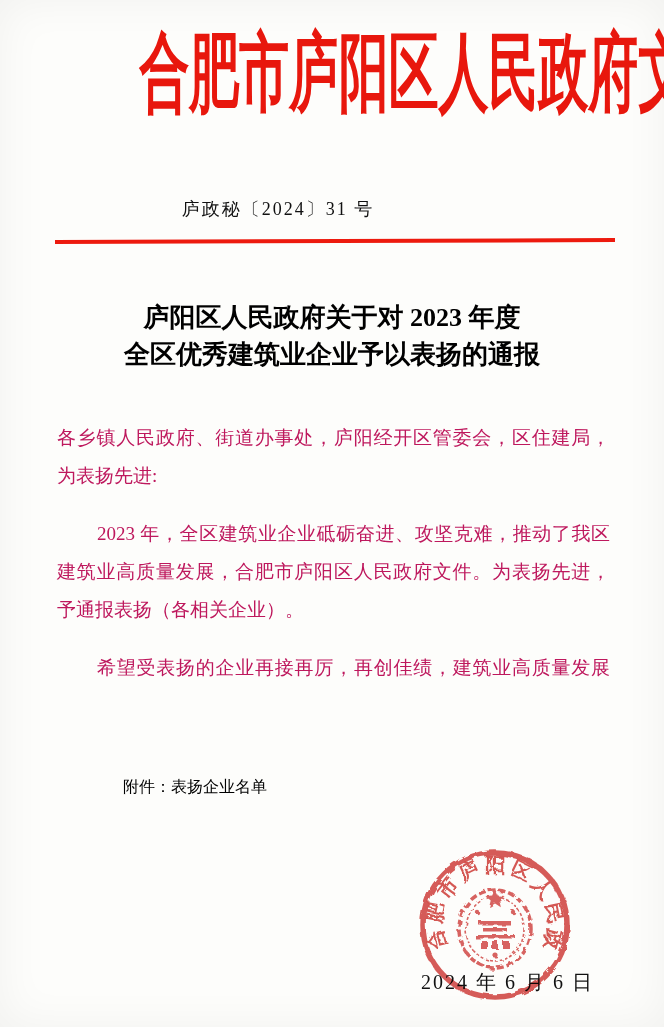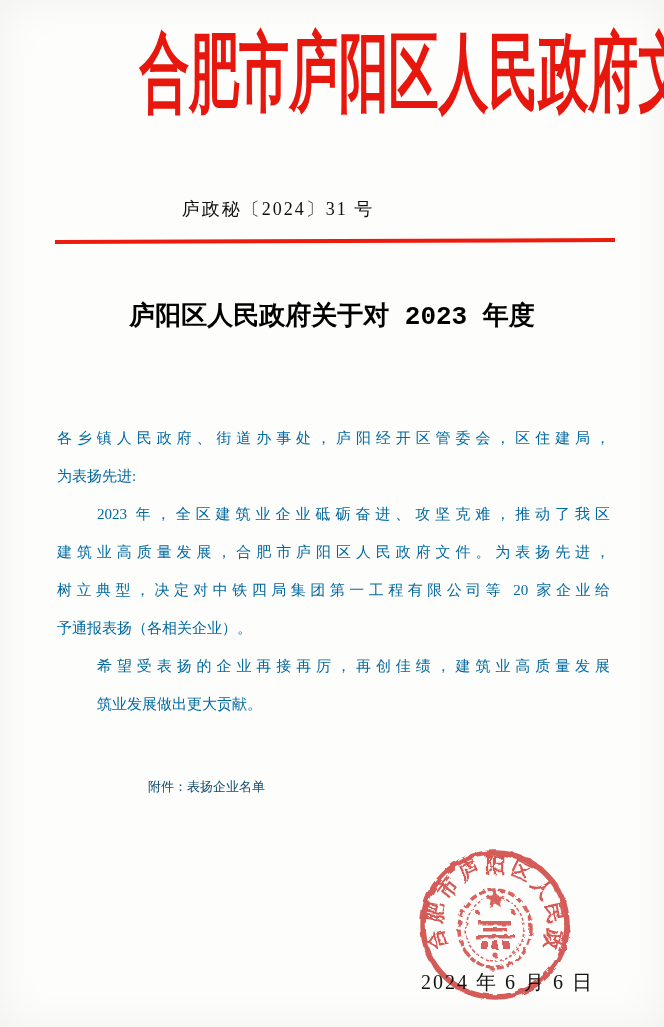--- a/index.html
+++ b/index.html
@@ -64,45 +64,44 @@
   .doc-title {
     position: absolute;
     top: 299px;
     left: 0;
     width: 664px;
     text-align: center;
     font-size: 26px;
     font-weight: bold;
     line-height: 37px;
     color: #000;
-    font-family: Liberation Mono, monospace;
   }
 
   
   .body-text {
     position: absolute;
     top: 419px;
     left: 57px;
     width: 553px;
-    font-size: 15px;
+    font-size: 19px;
     line-height: 38px;
-    color: #0369a1;
+    color: #be185d;
   }
   .bline { height: 38px; white-space: nowrap; }
   .bline.just { white-space: normal; text-align: justify; text-align-last: justify; }
-  .bline.ind { padding-left: 40px; }
+  .bline.ind { padding-left: 40px; margin-top: 20px; }
 
   
   .attachment {
     position: absolute;
     top: 768px;
-    left: 148px;
-    font-size: 13px;
+    left: 123px;
+    font-size: 16px;
     line-height: 38px;
-    color: #0c4a6e;
+    color: #000000;
   }
 
   
   .seal {
     position: absolute;
     left: 407px;
     top: 837px;
     width: 176px;
     height: 176px;
     mix-blend-mode: multiply;
@@ -127,31 +126,30 @@
   <div class="banner">
     <span class="banner-text">合肥市庐阳区人民政府文件</span>
   </div>
 
   <div class="docnum">庐政秘〔2024〕31 号</div>
 
   <div class="redline"></div>
 
   <div class="doc-title">
     <div>庐阳区人民政府关于对 2023 年度</div>
+    <div>全区优秀建筑业企业予以表扬的通报</div>
   </div>
 
   <div class="body-text">
     <div class="bline just">各乡镇人民政府、街道办事处，庐阳经开区管委会，区住建局，</div>
     <div class="bline">为表扬先进:</div>
     <div class="bline just ind">2023 年，全区建筑业企业砥砺奋进、攻坚克难，推动了我区</div>
     <div class="bline just">建筑业高质量发展，合肥市庐阳区人民政府文件。为表扬先进，</div>
-    <div class="bline just">树立典型，决定对中铁四局集团第一工程有限公司等 20 家企业给</div>
     <div class="bline">予通报表扬（各相关企业）。</div>
     <div class="bline just ind">希望受表扬的企业再接再厉，再创佳绩，建筑业高质量发展</div>
-    <div class="bline ind">筑业发展做出更大贡献。</div>
   </div>
 
   <div class="attachment">附件：表扬企业名单</div>
 
   <div class="doc-date">2024 年 6 月 6 日</div>
 
   <svg class="seal" viewBox="0 0 176 176">
     <defs>
       <filter id="stamp-grain" x="-10%" y="-10%" width="120%" height="120%">
         <feTurbulence type="fractalNoise" baseFrequency="0.12" numOctaves="2" result="noise"></feTurbulence>

